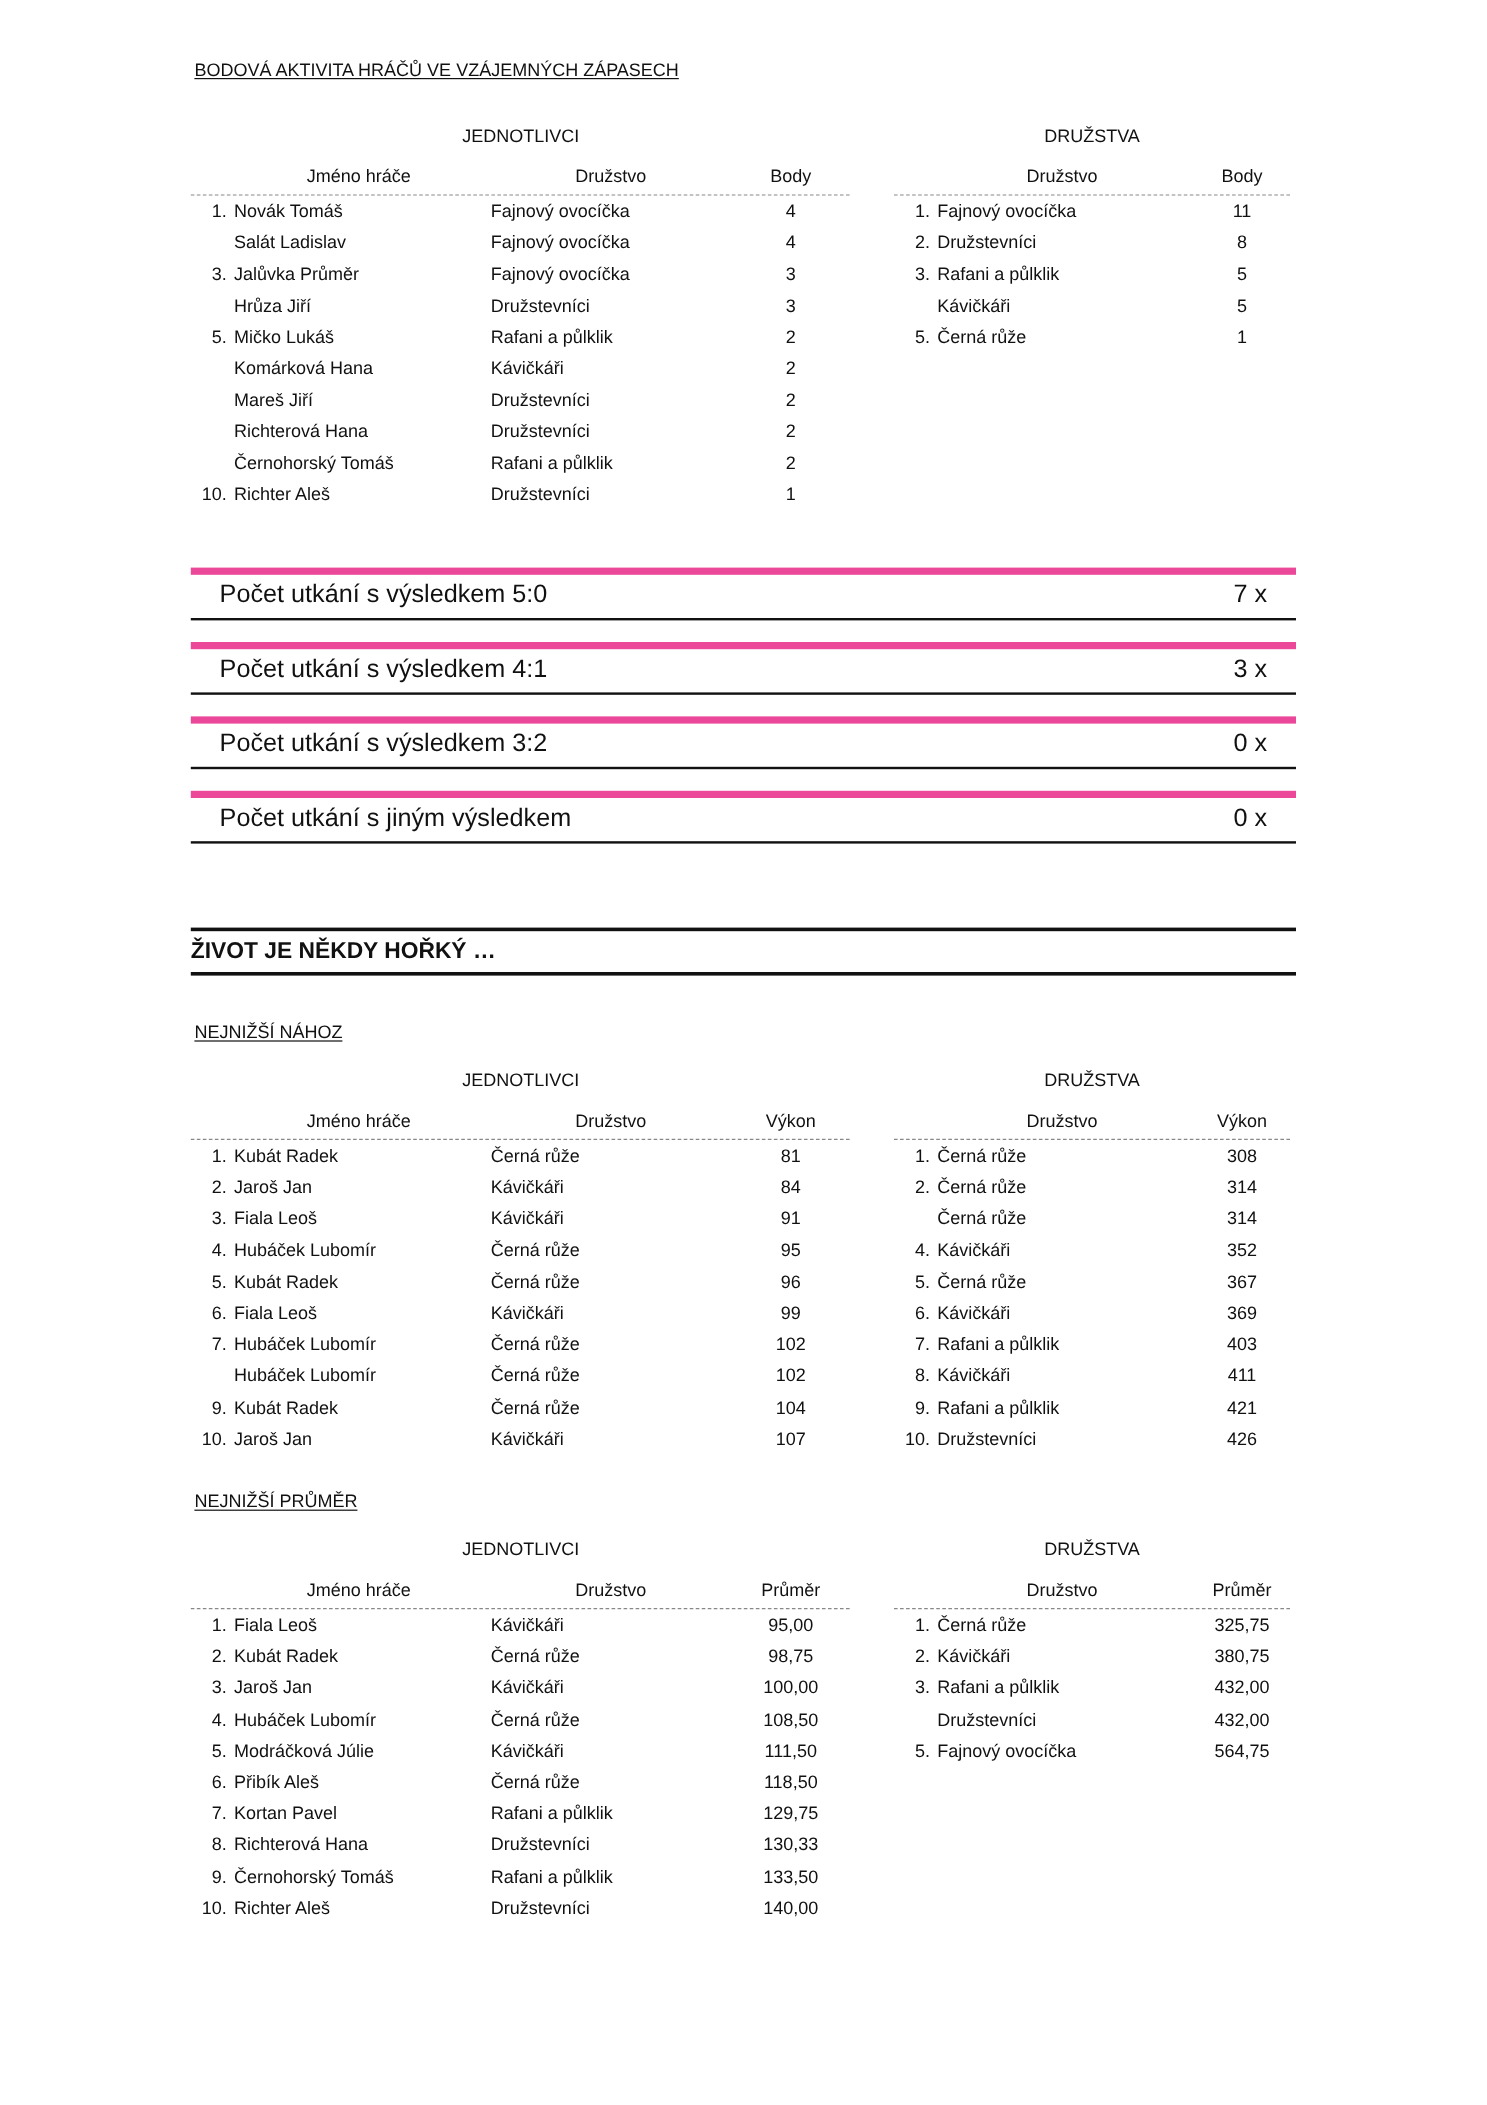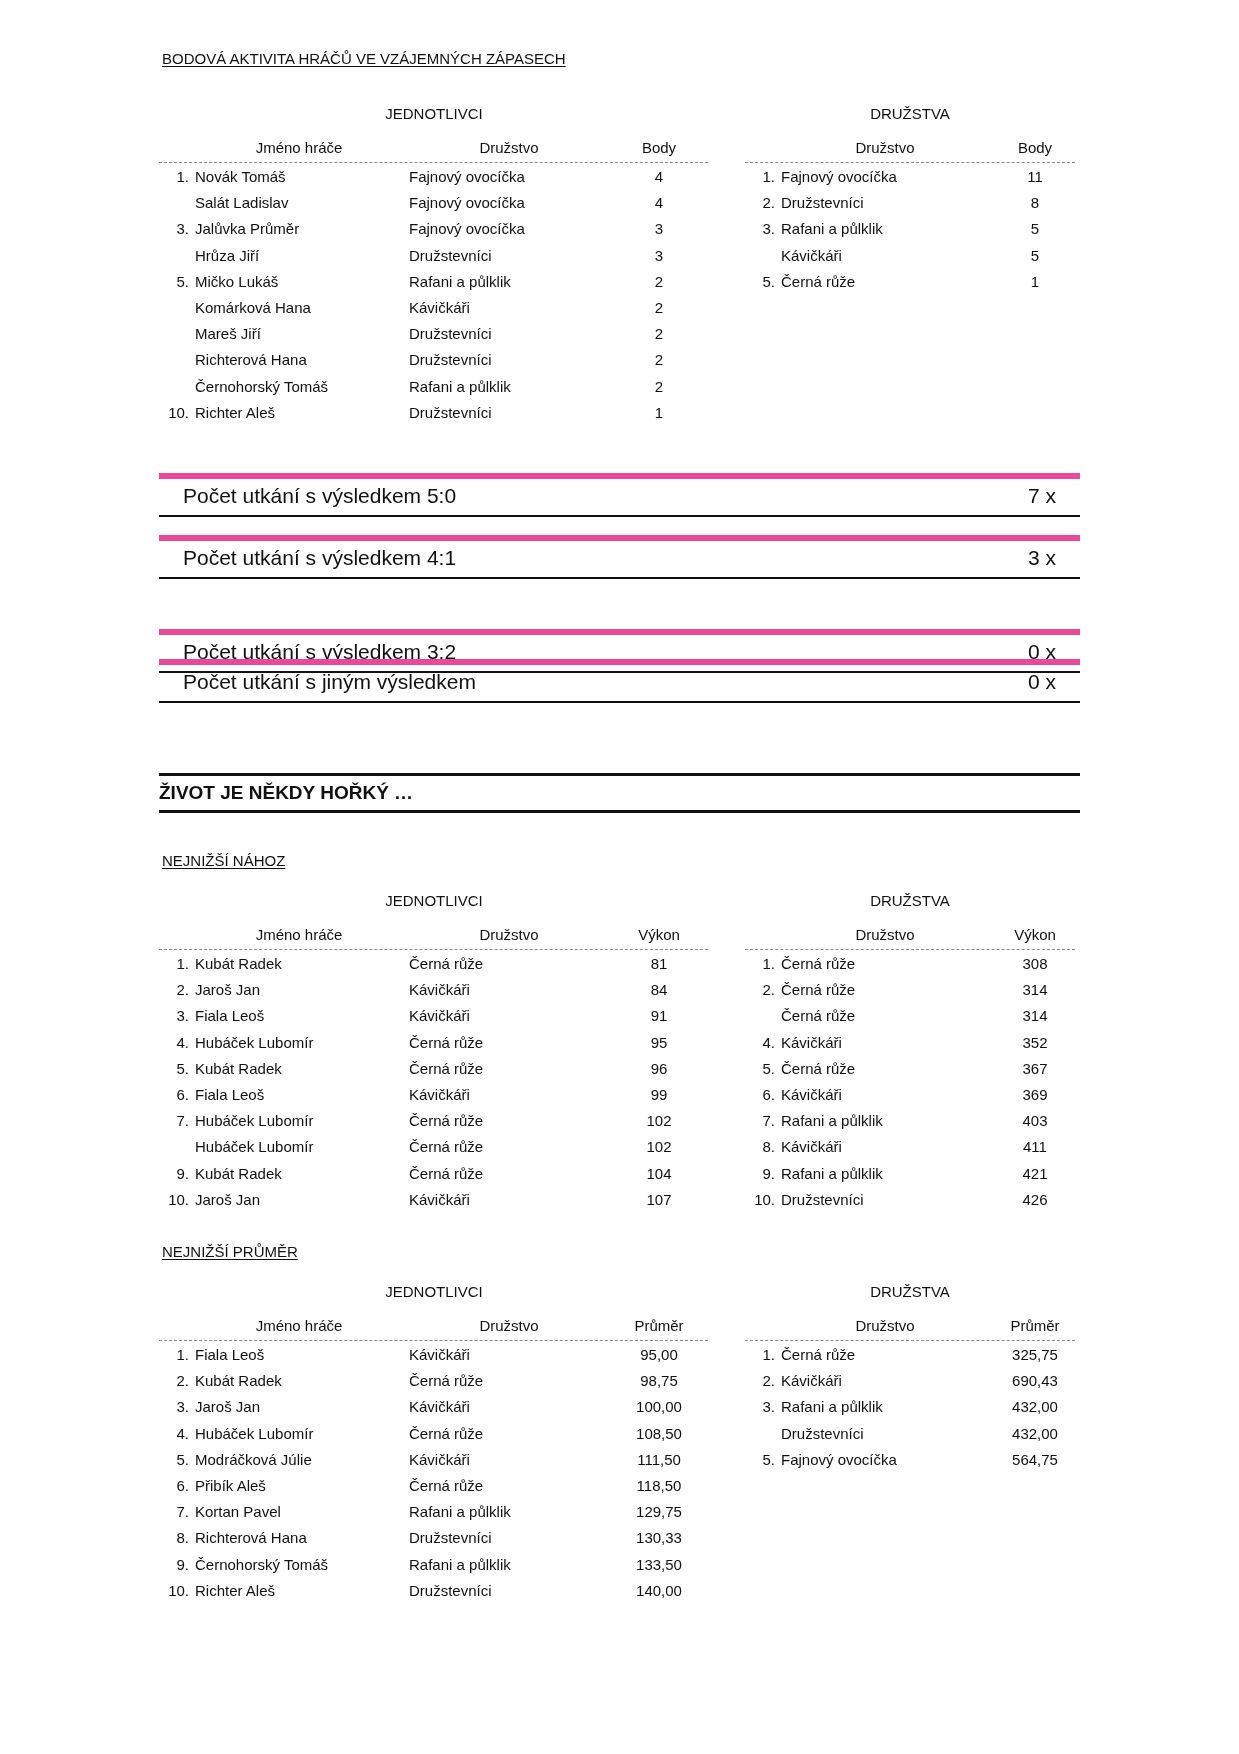--- a/index.html
+++ b/index.html
@@ -137,21 +137,21 @@
   </div>
 
 <div class="count-block" style="top:473px;">
   <span class="lbl">Počet utkání s výsledkem 5:0</span>
   <span class="val">7 x</span>
 </div>
 <div class="count-block" style="top:535px;">
   <span class="lbl">Počet utkání s výsledkem 4:1</span>
   <span class="val">3 x</span>
 </div>
-<div class="count-block" style="top:597px;margin-top:32px;">
+<div class="count-block" style="top:597px;">
   <span class="lbl">Počet utkání s výsledkem 3:2</span>
   <span class="val">0 x</span>
 </div>
 <div class="count-block" style="top:659px;">
   <span class="lbl">Počet utkání s jiným výsledkem</span>
   <span class="val">0 x</span>
 </div>
 
 <div class="banner" style="top:773px;">
   <span>ŽIVOT JE NĚKDY HOŘKÝ …</span>
@@ -360,21 +360,21 @@
       <span class="center" style="left:250px;width:80px;">Průměr</span>
     </div>
     <div class="row">
       <span class="rank" style="left:0px;">1.</span>
       <span style="left:36px;">Černá růže</span>
       <span class="center" style="left:250px;width:80px;">325,75</span>
     </div>
     <div class="row">
       <span class="rank" style="left:0px;">2.</span>
       <span style="left:36px;">Kávičkáři</span>
-      <span class="center" style="left:250px;width:80px;">690,43</span>
+      <span class="center" style="left:250px;width:80px;">380,75</span>
     </div>
     <div class="row">
       <span class="rank" style="left:0px;">3.</span>
       <span style="left:36px;">Rafani a půlklik</span>
       <span class="center" style="left:250px;width:80px;">432,00</span>
     </div>
     <div class="row">
       <span class="rank" style="left:0px;"></span>
       <span style="left:36px;">Družstevníci</span>
       <span class="center" style="left:250px;width:80px;">432,00</span>

